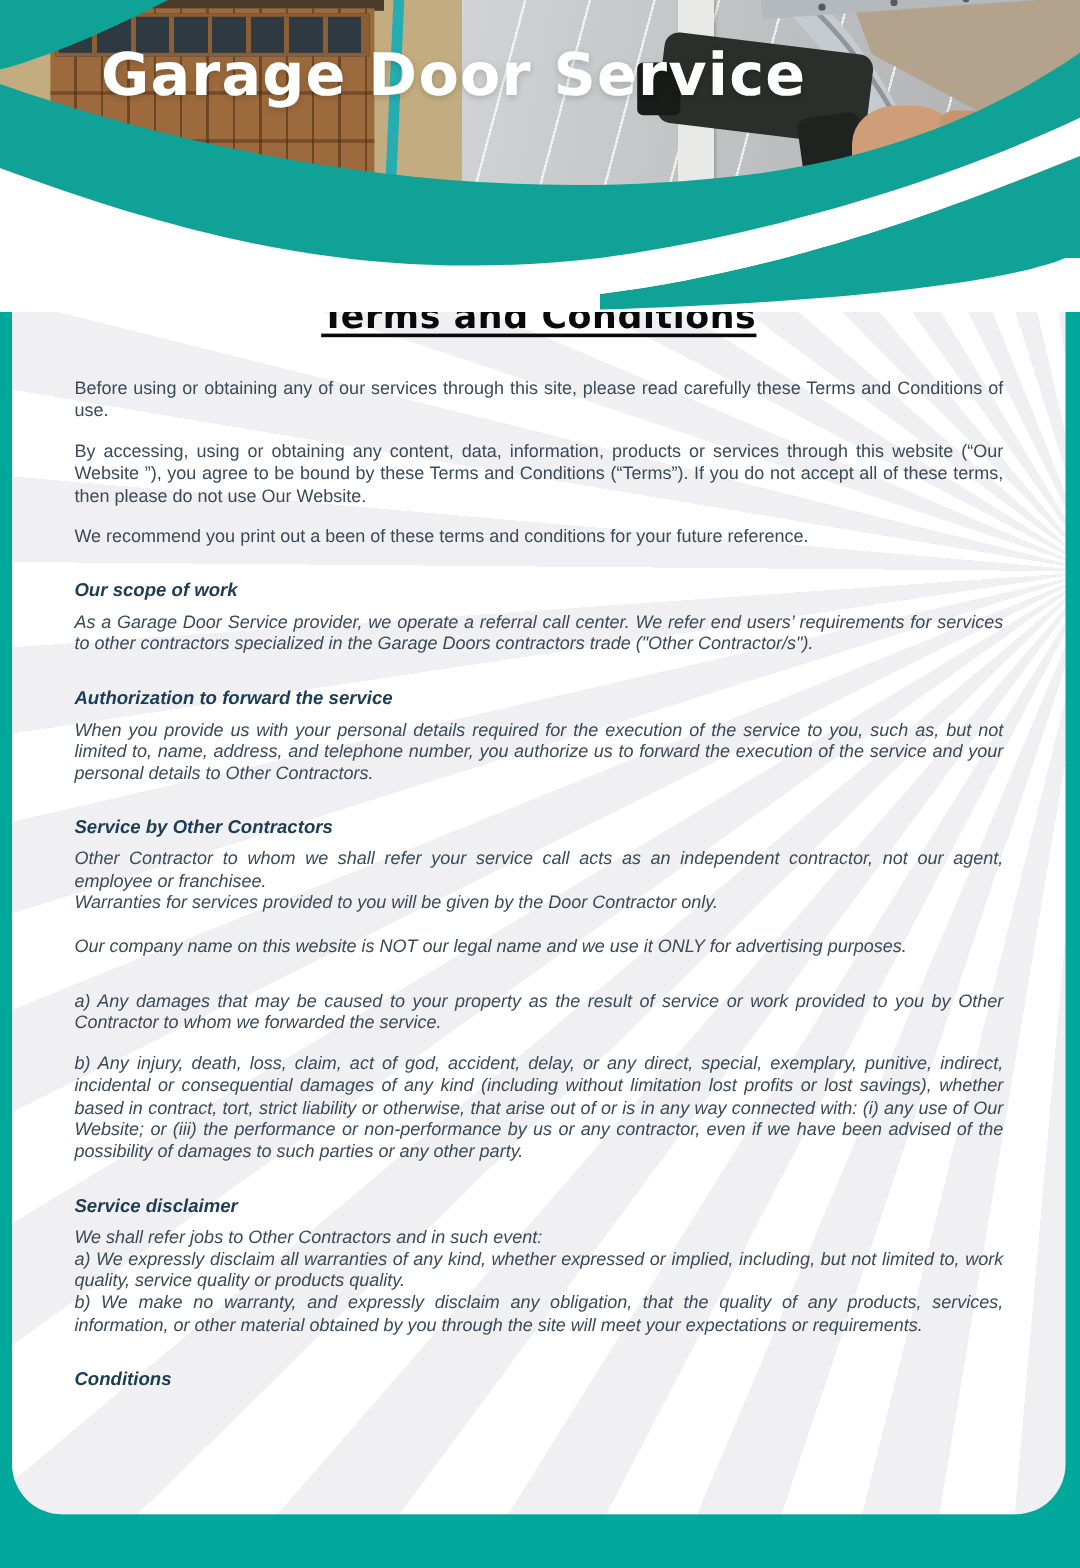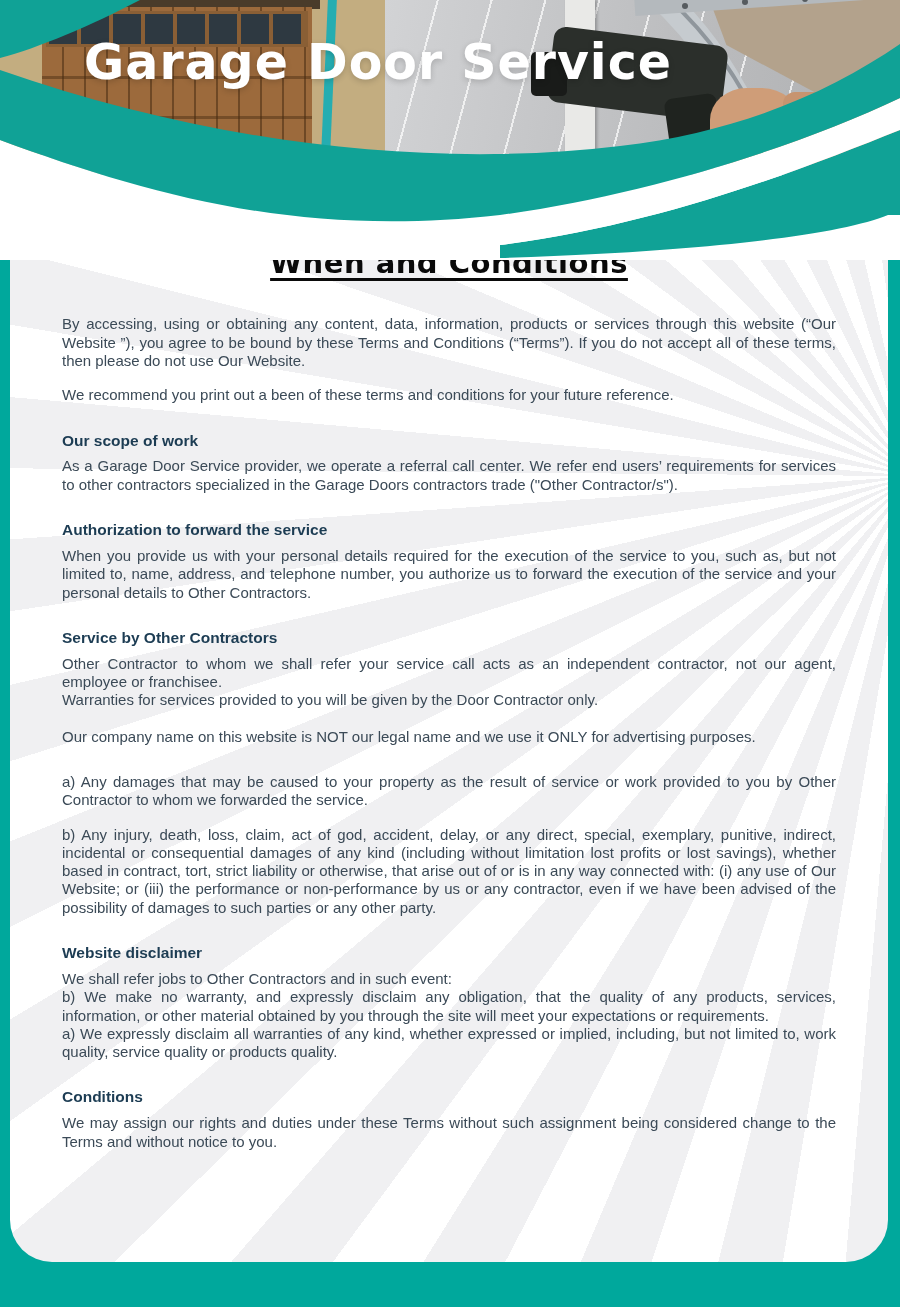--- a/index.html
+++ b/index.html
@@ -12,21 +12,21 @@
         background-image:repeating-conic-gradient(from 158deg at 103% 26%,
             #ffffff 0deg 4.5deg,#f0f0f2 4.5deg 9deg);
         padding:46px 52px 0 52px;box-sizing:border-box;
         color:#3b4a57;font-size:15px;line-height:1.22;}
   .doc-title{text-align:center;font-family:"DejaVu Sans",sans-serif;
         font-weight:bold;font-size:29px;color:#0a0a0a;margin:0 0 34px 0;
         text-decoration:underline;text-decoration-thickness:2.5px;text-underline-offset:5px;
         letter-spacing:.5px;}
   .para{margin:0 0 16px 0;text-align:justify;}
   .line{margin:0;text-align:justify;}
-  .section{margin-top:27px;}
+  .section{margin-top:27px;font-style:italic;}
   h3.sec-head{margin:0 0 7px 0;font-size:15.5px;color:#1c3c53;font-weight:bold;}
 
   
   .header{position:absolute;top:0;left:0;width:900px;height:260px;background:#fff;z-index:5;}
   .photos{position:absolute;top:0;left:0;width:900px;height:175px;overflow:hidden;}
 
   
   .ph-left{position:absolute;left:0;top:0;width:385px;height:175px;background:#c3ad80;overflow:hidden;}
   .eave{position:absolute;left:36px;top:0;width:284px;height:9px;background:#4a3b2a;}
   .door{position:absolute;left:42px;top:7px;width:270px;height:146px;background:#9c6a3c;
@@ -60,22 +60,23 @@
 
   .hero-title{position:absolute;left:0;top:34px;width:756px;text-align:center;z-index:6;
         font-family:"DejaVu Sans",sans-serif;font-weight:bold;font-size:49px;color:#ffffff;
         letter-spacing:1px;text-shadow:0 2px 6px rgba(0,0,0,.18);}
   .swoosh{position:absolute;top:0;left:0;z-index:5;}
 </style>
 </head>
 <body>
 
 <div class="card">
-  <div class="doc-title">When and Conditions</div>
+  <div class="doc-title">Terms and Conditions</div>
 
+  <p class="para">Before using or obtaining any of our services through this site, please read carefully these Terms and Conditions of use.</p>
   <p class="para">By accessing, using or obtaining any content, data, information, products or services through this website (“Our Website ”), you agree to be bound by these Terms and Conditions (“Terms”). If you do not accept all of these terms, then please do not use Our Website.</p>
   <p class="para">We recommend you print out a been of these terms and conditions for your future reference.</p>
 
   <div class="section">
     <h3 class="sec-head">Our scope of work</h3>
     <p class="para">As a Garage Door Service provider, we operate a referral call center. We refer end users’ requirements for services to other contractors specialized in the Garage Doors contractors trade ("Other Contractor/s").</p>
   </div>
 
   <div class="section">
     <h3 class="sec-head">Authorization to forward the service</h3>
@@ -88,29 +89,28 @@
     <p class="line">Warranties for services provided to you will be given by the Door Contractor only.</p>
     <p class="para" style="margin-top:18px">Our company name on this website is NOT our legal name and we use it ONLY for advertising purposes.</p>
   </div>
 
   <div class="section">
     <p class="para">a) Any damages that may be caused to your property as the result of service or work provided to you by Other Contractor to whom we forwarded the service.</p>
     <p class="para">b) Any injury, death, loss, claim, act of god, accident, delay, or any direct, special, exemplary, punitive, indirect, incidental or consequential damages of any kind (including without limitation lost profits or lost savings), whether based in contract, tort, strict liability or otherwise, that arise out of or is in any way connected with: (i) any use of Our Website; or (iii) the performance or non-performance by us or any contractor, even if we have been advised of the possibility of damages to such parties or any other party.</p>
   </div>
 
   <div class="section">
-    <h3 class="sec-head">Website disclaimer</h3>
+    <h3 class="sec-head">Service disclaimer</h3>
     <p class="line">We shall refer jobs to Other Contractors and in such event:</p>
+    <p class="line">a) We expressly disclaim all warranties of any kind, whether expressed or implied, including, but not limited to, work quality, service quality or products quality.</p>
     <p class="line">b) We make no warranty, and expressly disclaim any obligation, that the quality of any products, services, information, or other material obtained by you through the site will meet your expectations or requirements.</p>
-    <p class="line">a) We expressly disclaim all warranties of any kind, whether expressed or implied, including, but not limited to, work quality, service quality or products quality.</p>
   </div>
 
   <div class="section">
     <h3 class="sec-head">Conditions</h3>
-    <p class="para">We may assign our rights and duties under these Terms without such assignment being considered change to the Terms and without notice to you.</p>
   </div>
 </div>
 
 <div class="header">
 
   <div class="photos">
 
     <div class="ph-left">
       <div class="eave"></div>
       <div class="door"></div>

